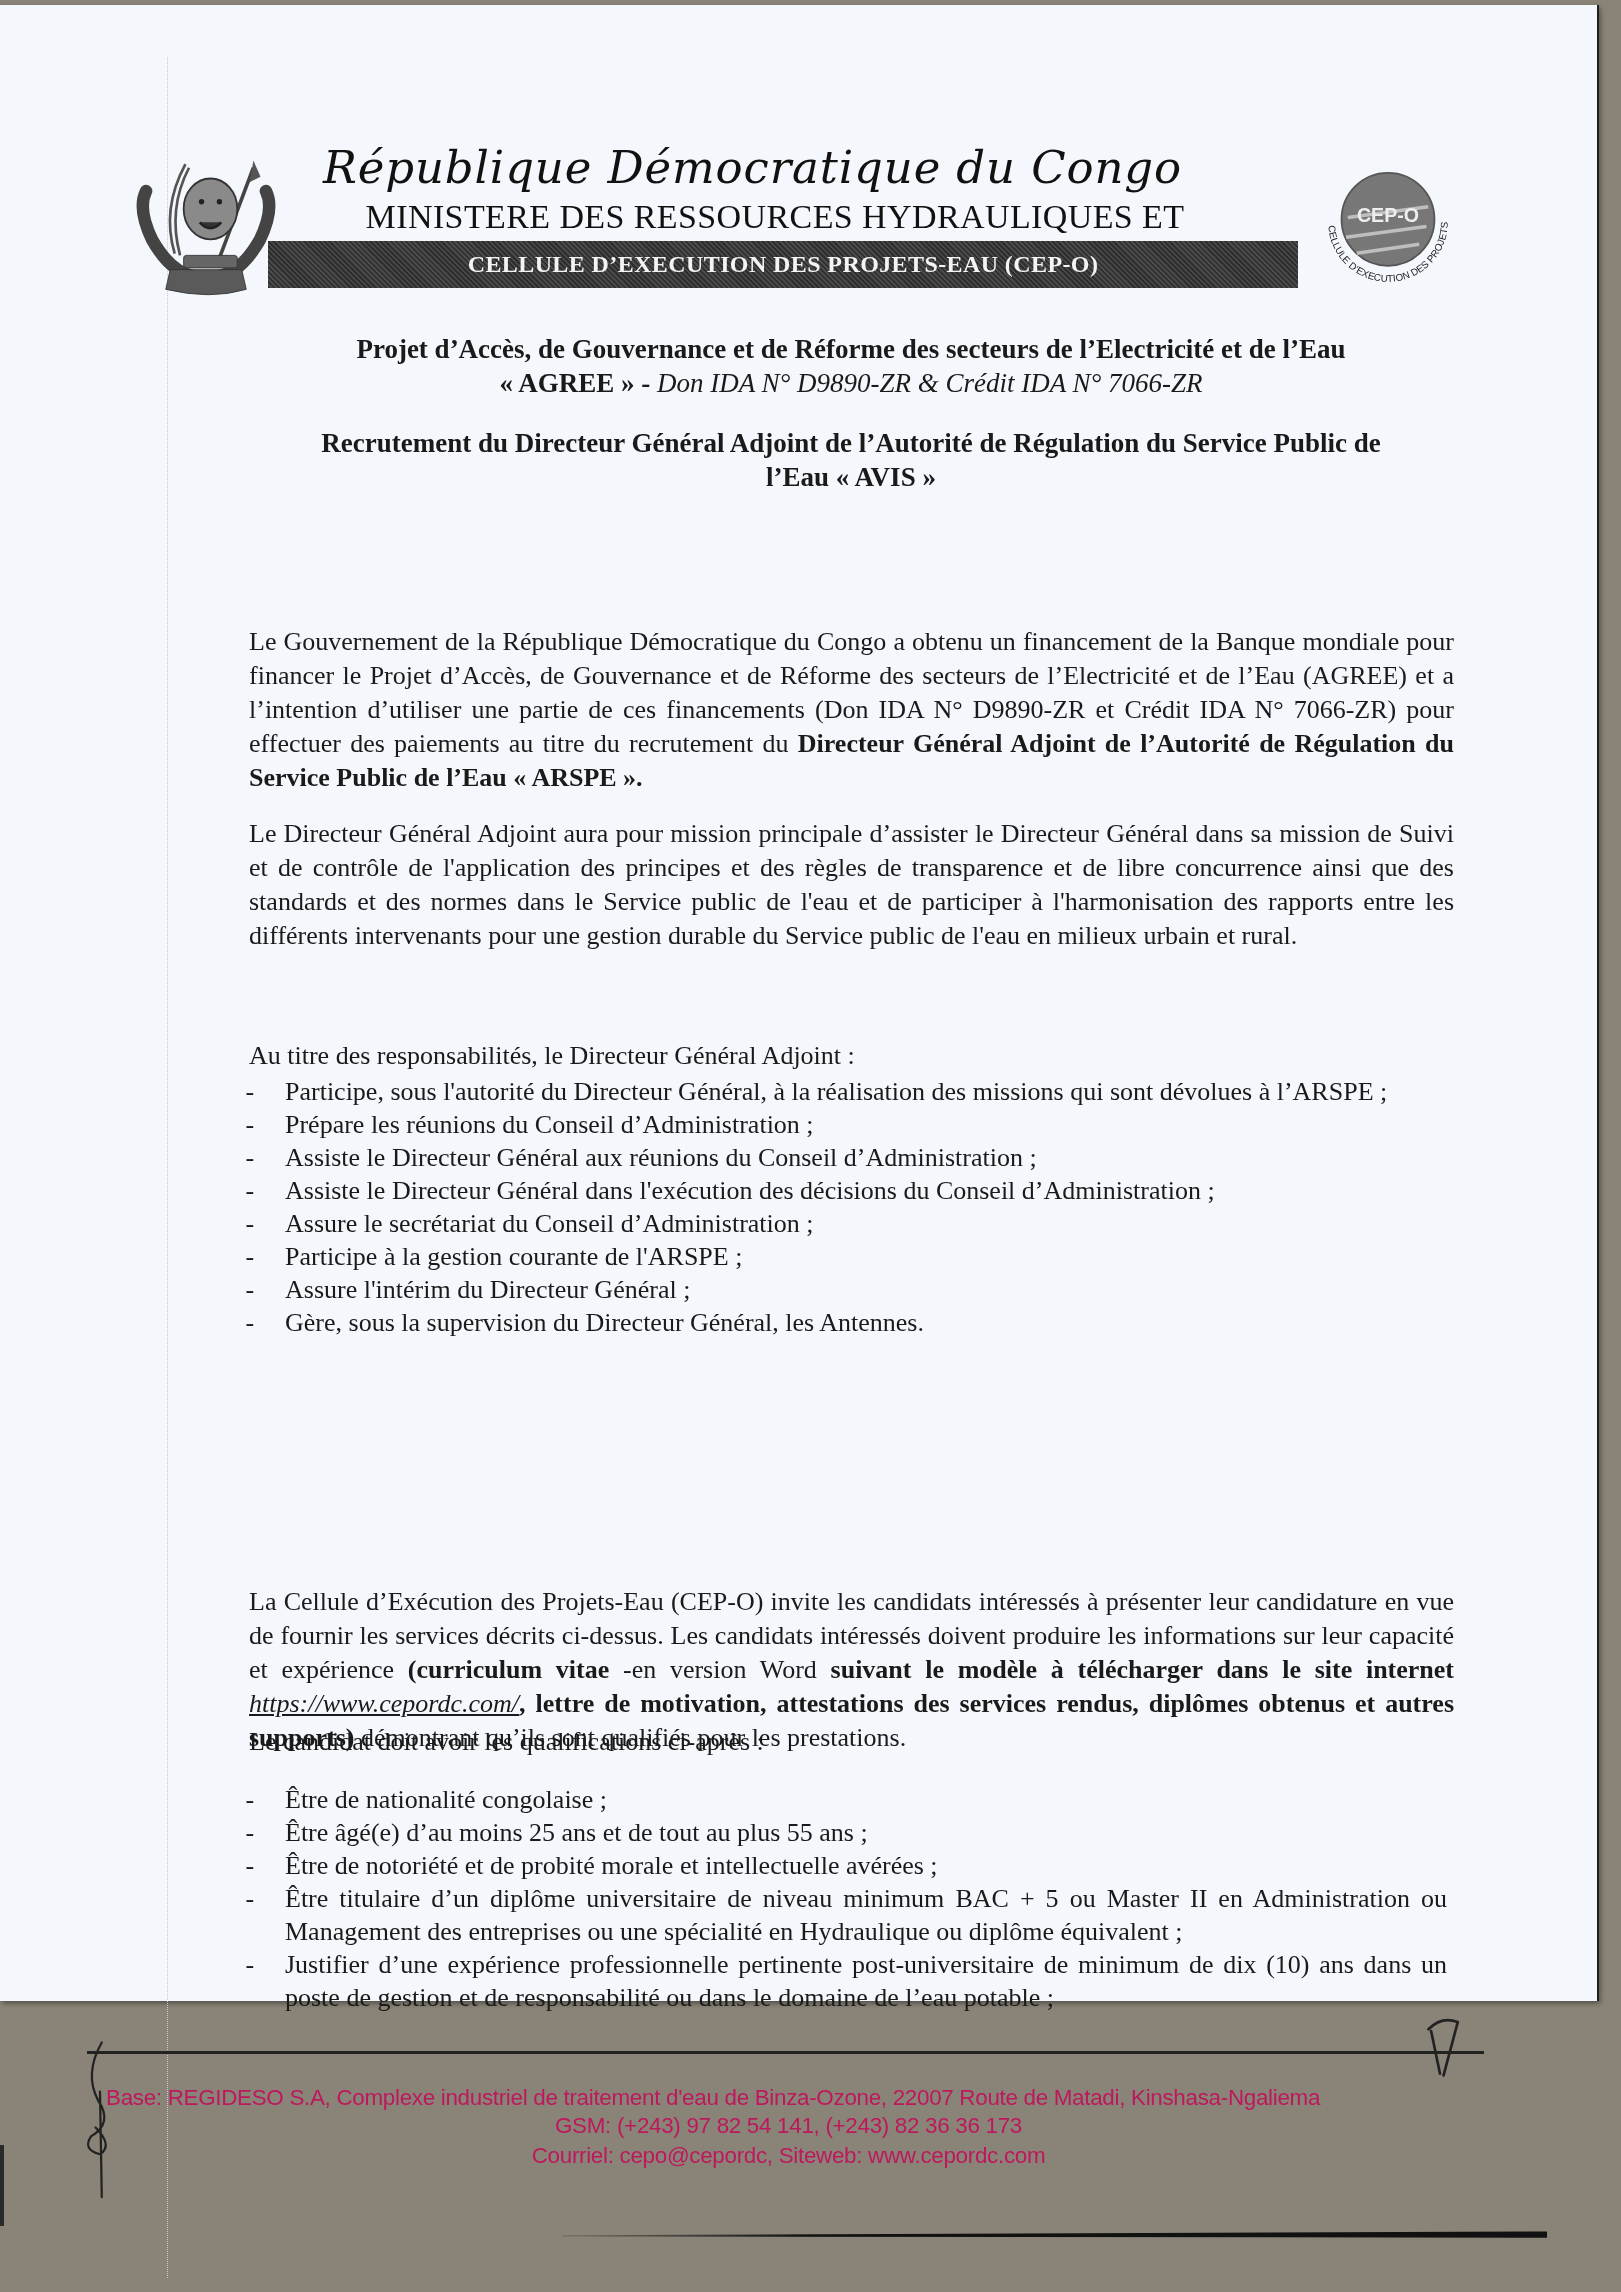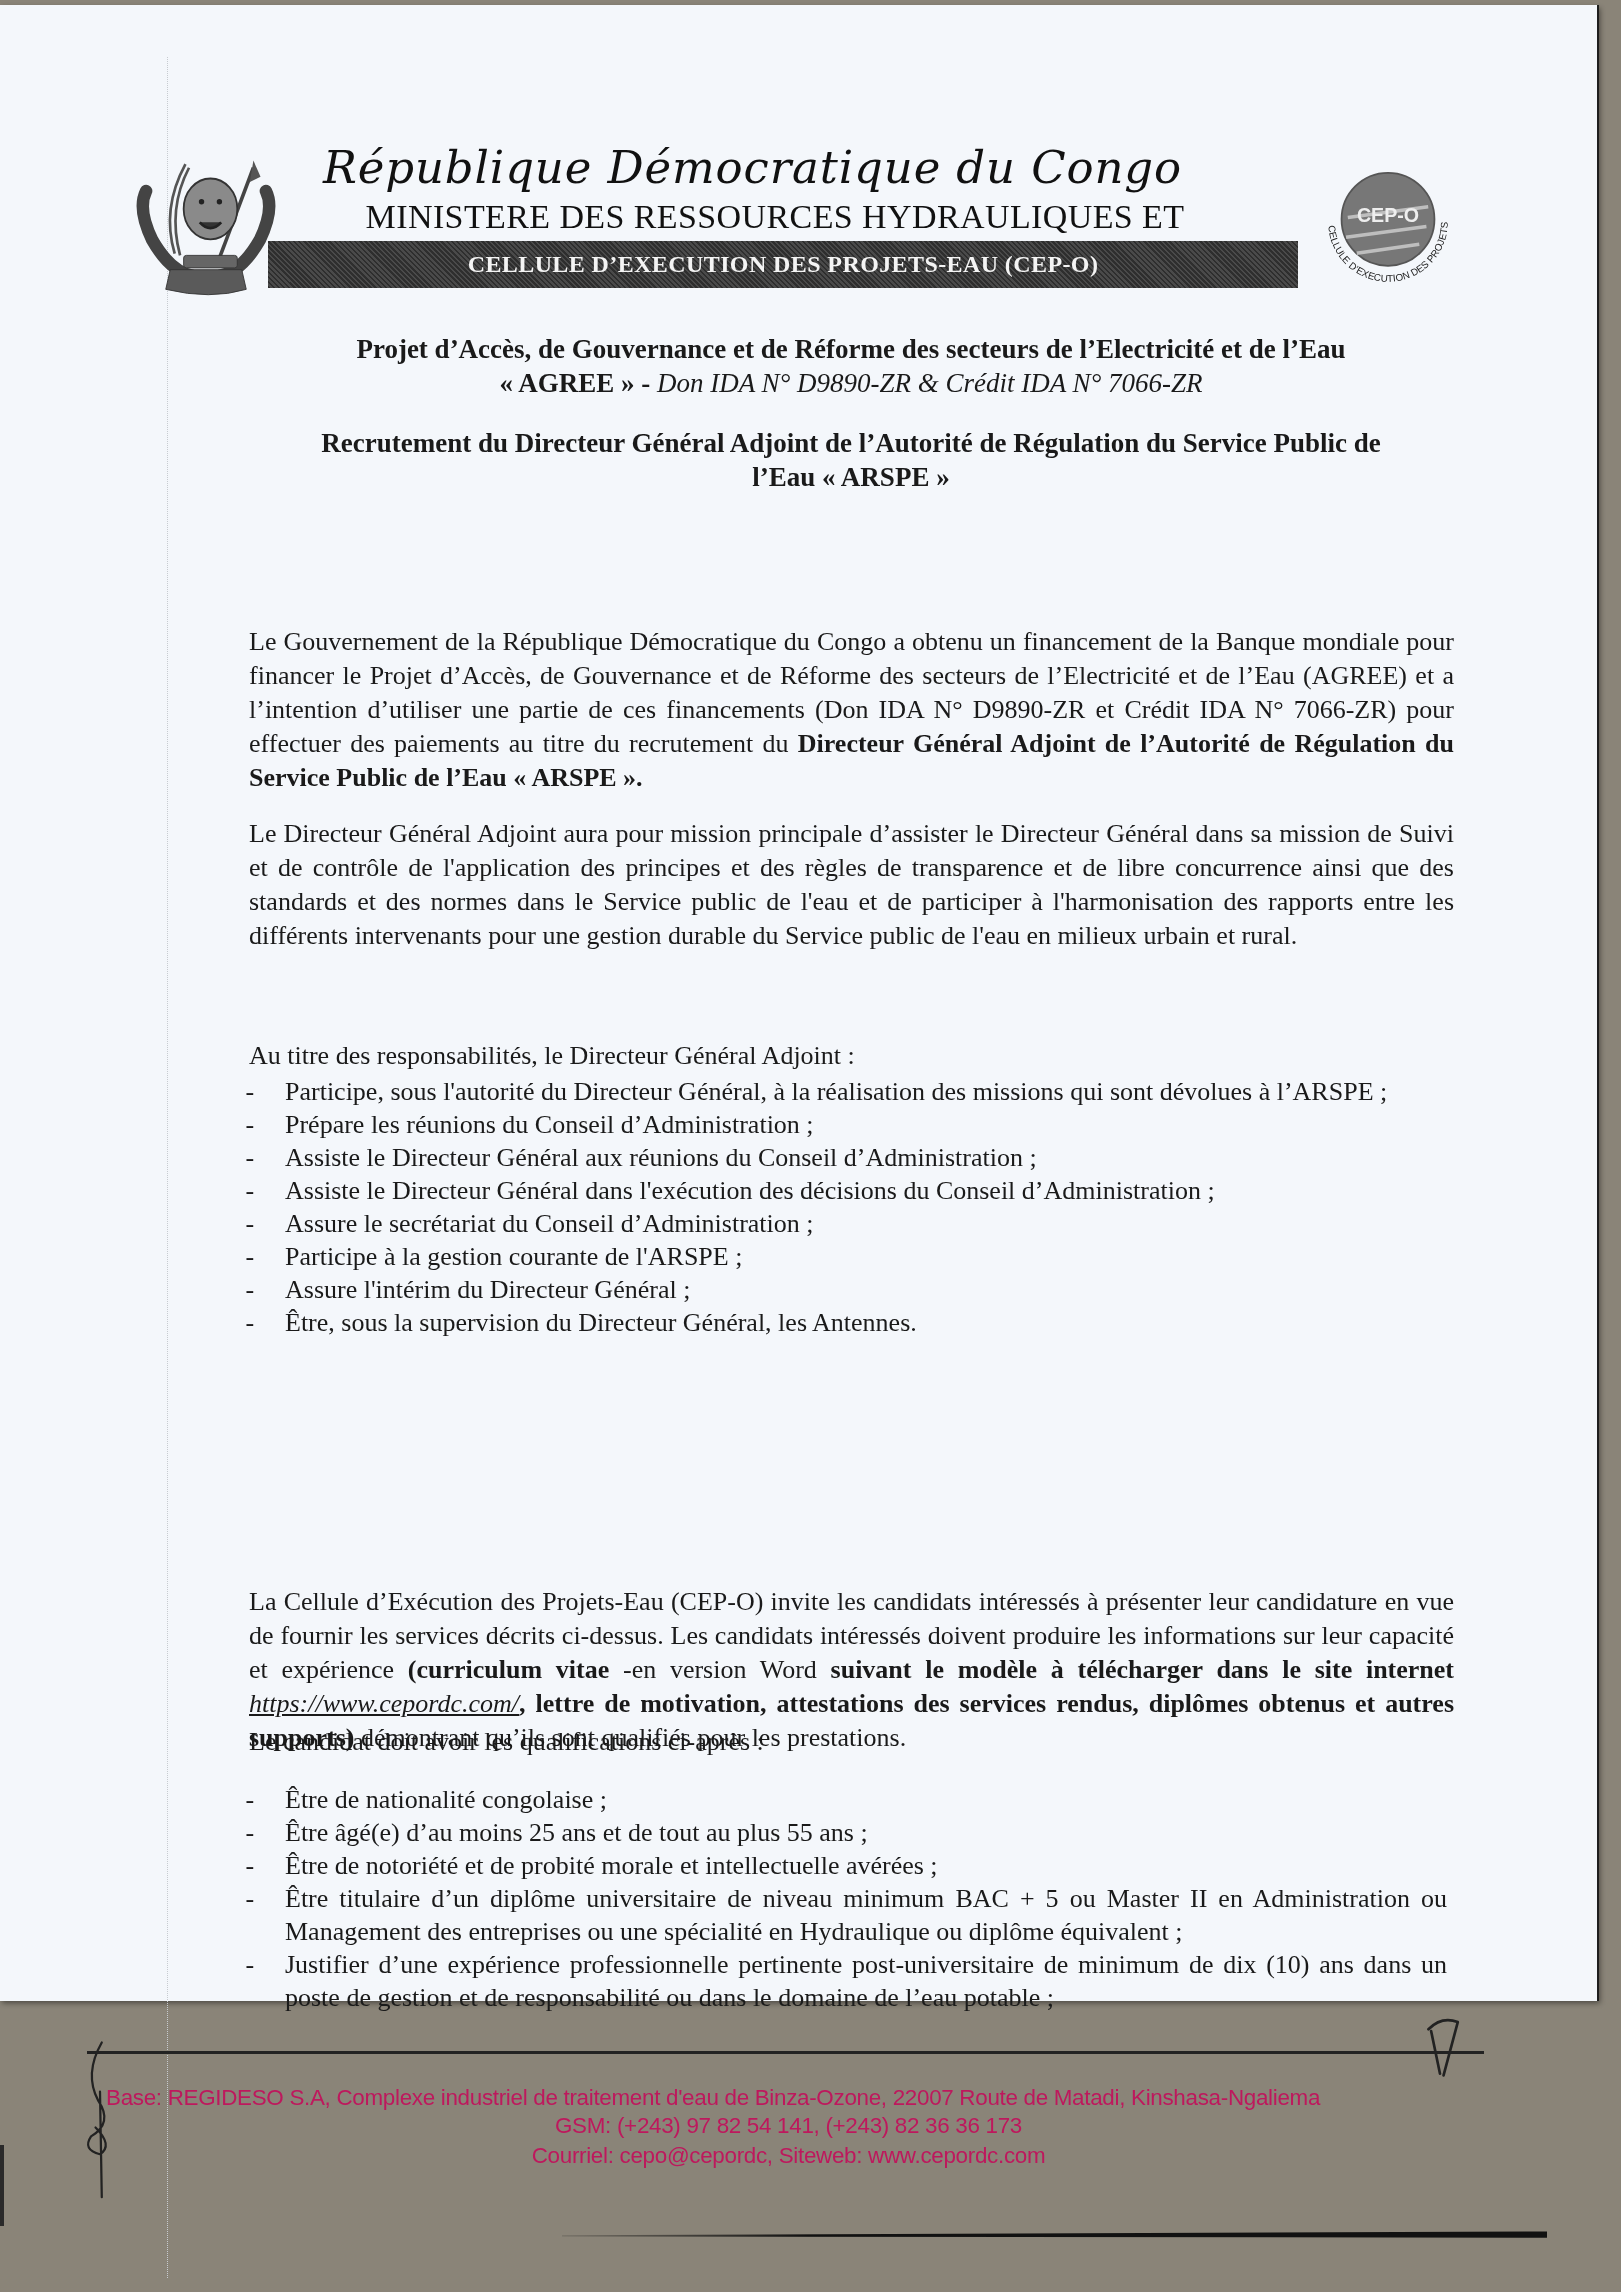--- a/index.html
+++ b/index.html
@@ -145,41 +145,41 @@
   </svg>
 
   <div class="block-center proj-title">Projet d’Accès, de Gouvernance et de Réforme des secteurs de l’Electricité et de l’Eau</div>
   <div class="block-center proj-sub">
     <b>« AGREE » -</b>
     <i>Don IDA N° D9890-ZR &amp; Crédit IDA N° 7066-ZR</i>
   </div>
 
   <div class="block-center recruit">
     <div>Recrutement du Directeur Général Adjoint de l’Autorité de Régulation du Service Public de</div>
-    <div>l’Eau « ARSPE »</div>
+    <div>l’Eau « AVIS »</div>
   </div>
 
 
   <div class="para p1">
     <span>Le Gouvernement de la République Démocratique du Congo a obtenu un financement de la Banque mondiale pour financer le Projet d’Accès, de Gouvernance et de Réforme des secteurs de l’Electricité et de l’Eau (AGREE) et a l’intention d’utiliser une partie de ces financements (Don IDA N° D9890-ZR et Crédit IDA N° 7066-ZR) pour effectuer des paiements au titre du recrutement du </span><b>Directeur Général Adjoint de l’Autorité de Régulation du Service Public de l’Eau « ARSPE ».</b>
   </div>
 
   <div class="para p2">Le Directeur Général Adjoint aura pour mission principale d’assister le Directeur Général dans sa mission de Suivi et de contrôle de l'application des principes et des règles de transparence et de libre concurrence ainsi que des standards et des normes dans le Service public de l'eau et de participer à l'harmonisation des rapports entre les différents intervenants pour une gestion durable du Service public de l'eau en milieux urbain et rural.</div>
 
   <div class="para p3">Au titre des responsabilités, le Directeur Général Adjoint :</div>
 
   <ul class="list resp-list">
     <li><span class="dash">-</span><span>Participe, sous l'autorité du Directeur Général, à la réalisation des missions qui sont dévolues à l’ARSPE ;</span></li>
     <li><span class="dash">-</span><span>Prépare les réunions du Conseil d’Administration ;</span></li>
     <li><span class="dash">-</span><span>Assiste le Directeur Général aux réunions du Conseil d’Administration ;</span></li>
     <li><span class="dash">-</span><span>Assiste le Directeur Général dans l'exécution des décisions du Conseil d’Administration ;</span></li>
     <li><span class="dash">-</span><span>Assure le secrétariat du Conseil d’Administration ;</span></li>
     <li><span class="dash">-</span><span>Participe à la gestion courante de l'ARSPE ;</span></li>
     <li><span class="dash">-</span><span>Assure l'intérim du Directeur Général ;</span></li>
-    <li><span class="dash">-</span><span>Être, sous la supervision du Directeur Général, les Antennes.</span></li>
+    <li><span class="dash">-</span><span>Gère, sous la supervision du Directeur Général, les Antennes.</span></li>
   </ul>
 
 
   <div class="para p5">
     <span>La Cellule d’Exécution des Projets-Eau (CEP-O) invite les candidats intéressés à présenter leur candidature en vue de fournir les services décrits ci-dessus. Les candidats intéressés doivent produire les informations sur leur capacité et expérience </span><b>(curriculum vitae</b><span> -en version Word </span><b>suivant le modèle à télécharger dans le site internet </b><a class="link">https://www.cepordc.com/</a><b>, lettre de motivation, attestations des services rendus, diplômes obtenus et autres supports)</b><span> démontrant qu’ils sont qualifiés pour les prestations.</span>
   </div>
 
   <div class="para p6">Le candidat doit avoir les qualifications ci-après :</div>
 
   <ul class="list qual-list">

